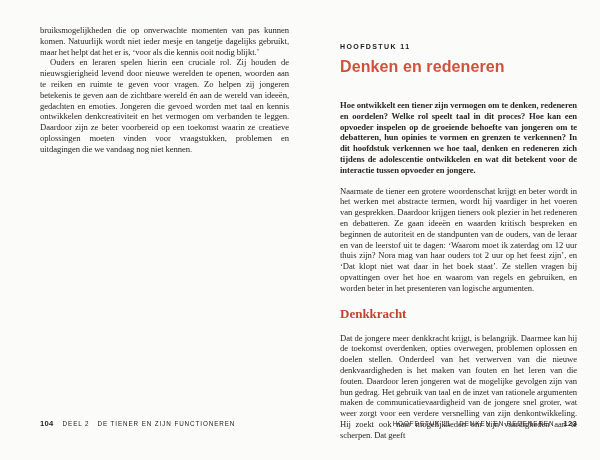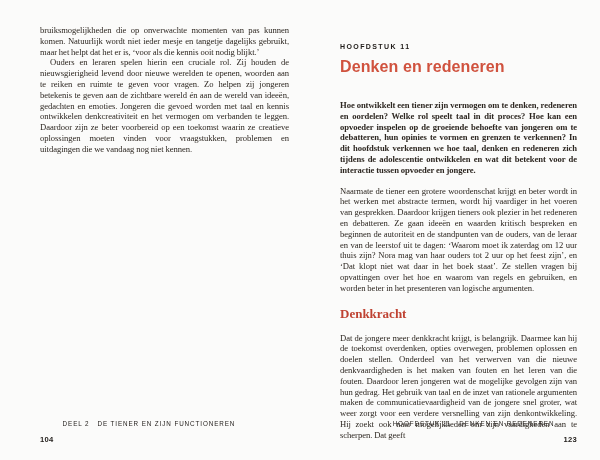--- a/index.html
+++ b/index.html
@@ -52,21 +52,21 @@
 
   
   .folio {
     position:absolute; top:419px;
     font-family:"Liberation Sans", sans-serif;
     font-size:6.3px; letter-spacing:0.9px;
     color:#26221f; white-space:nowrap;
   }
   .folio-left  { left:40px; }
   .folio-right { right:23px; text-align:right; }
-  .folio .pnum { font-size:7.6px; font-weight:bold; letter-spacing:0.3px; position:relative; top:16px; }
+  .folio .pnum { font-size:7.6px; font-weight:bold; letter-spacing:0.3px; position:relative; top:0; }
   .folio-left .pnum { margin-right:9px; }
   .folio-right .pnum { margin-left:9px; }
   .folio .seg + .seg { margin-left:8px; }
 </style>
 </head>
 <body>
 
 <div class="spread">
 
   <div class="copy left-copy">

